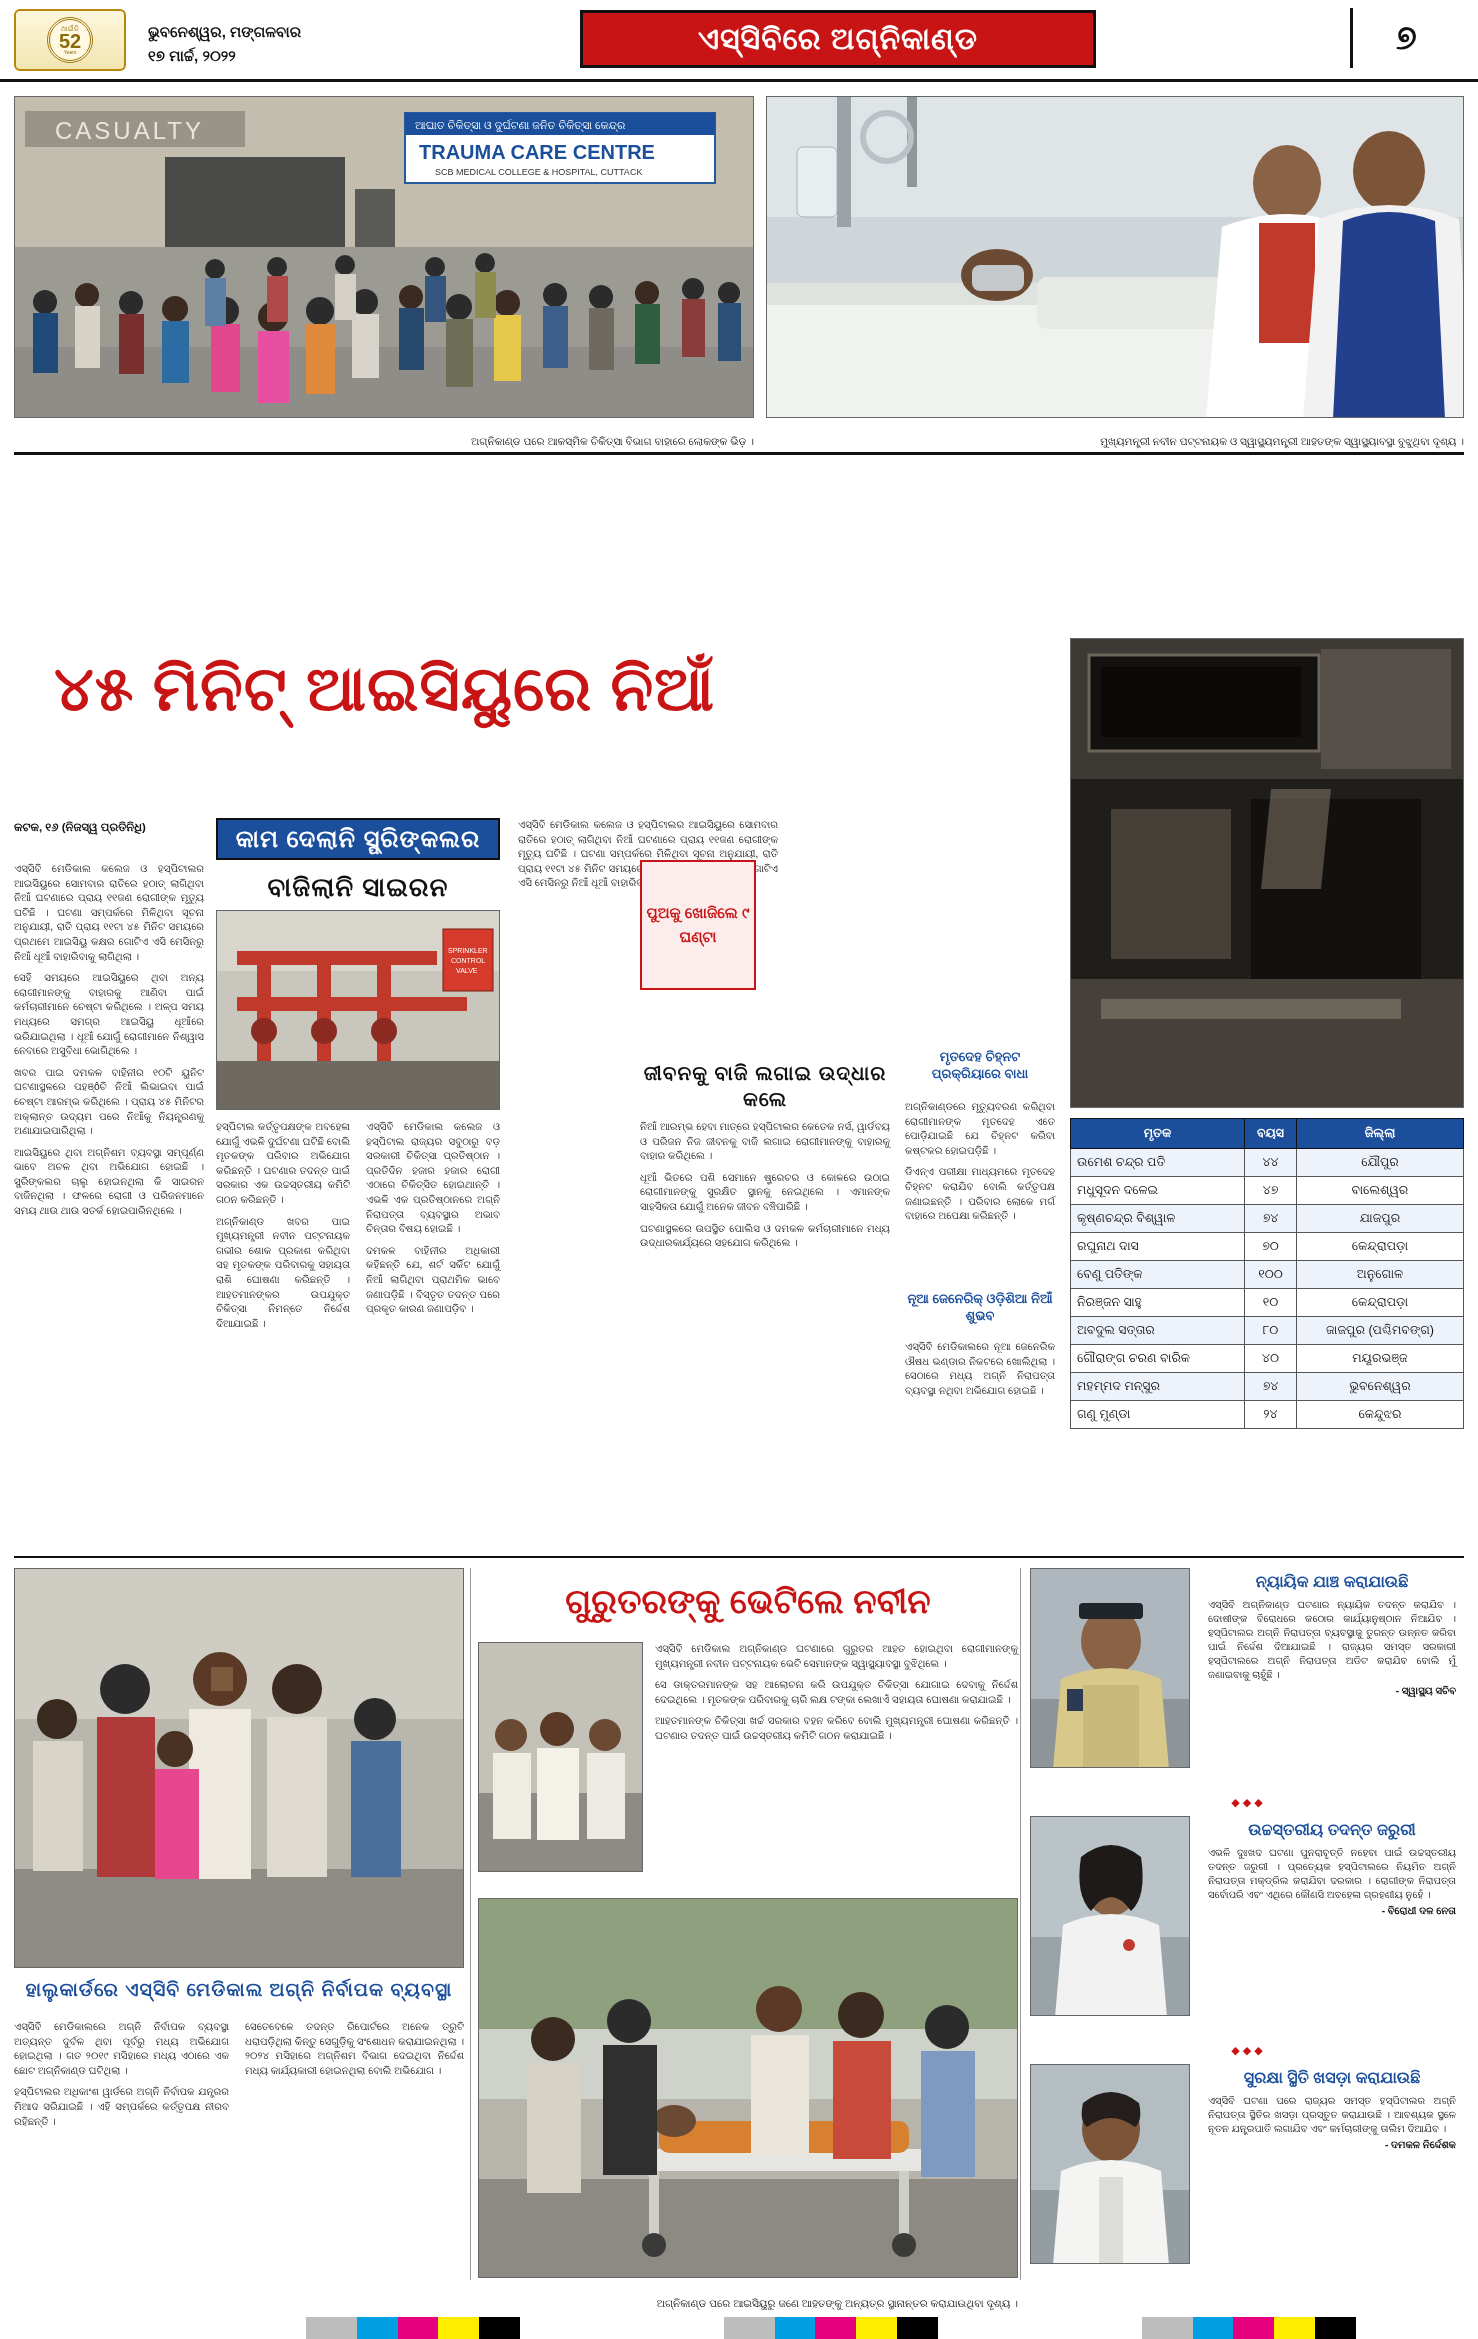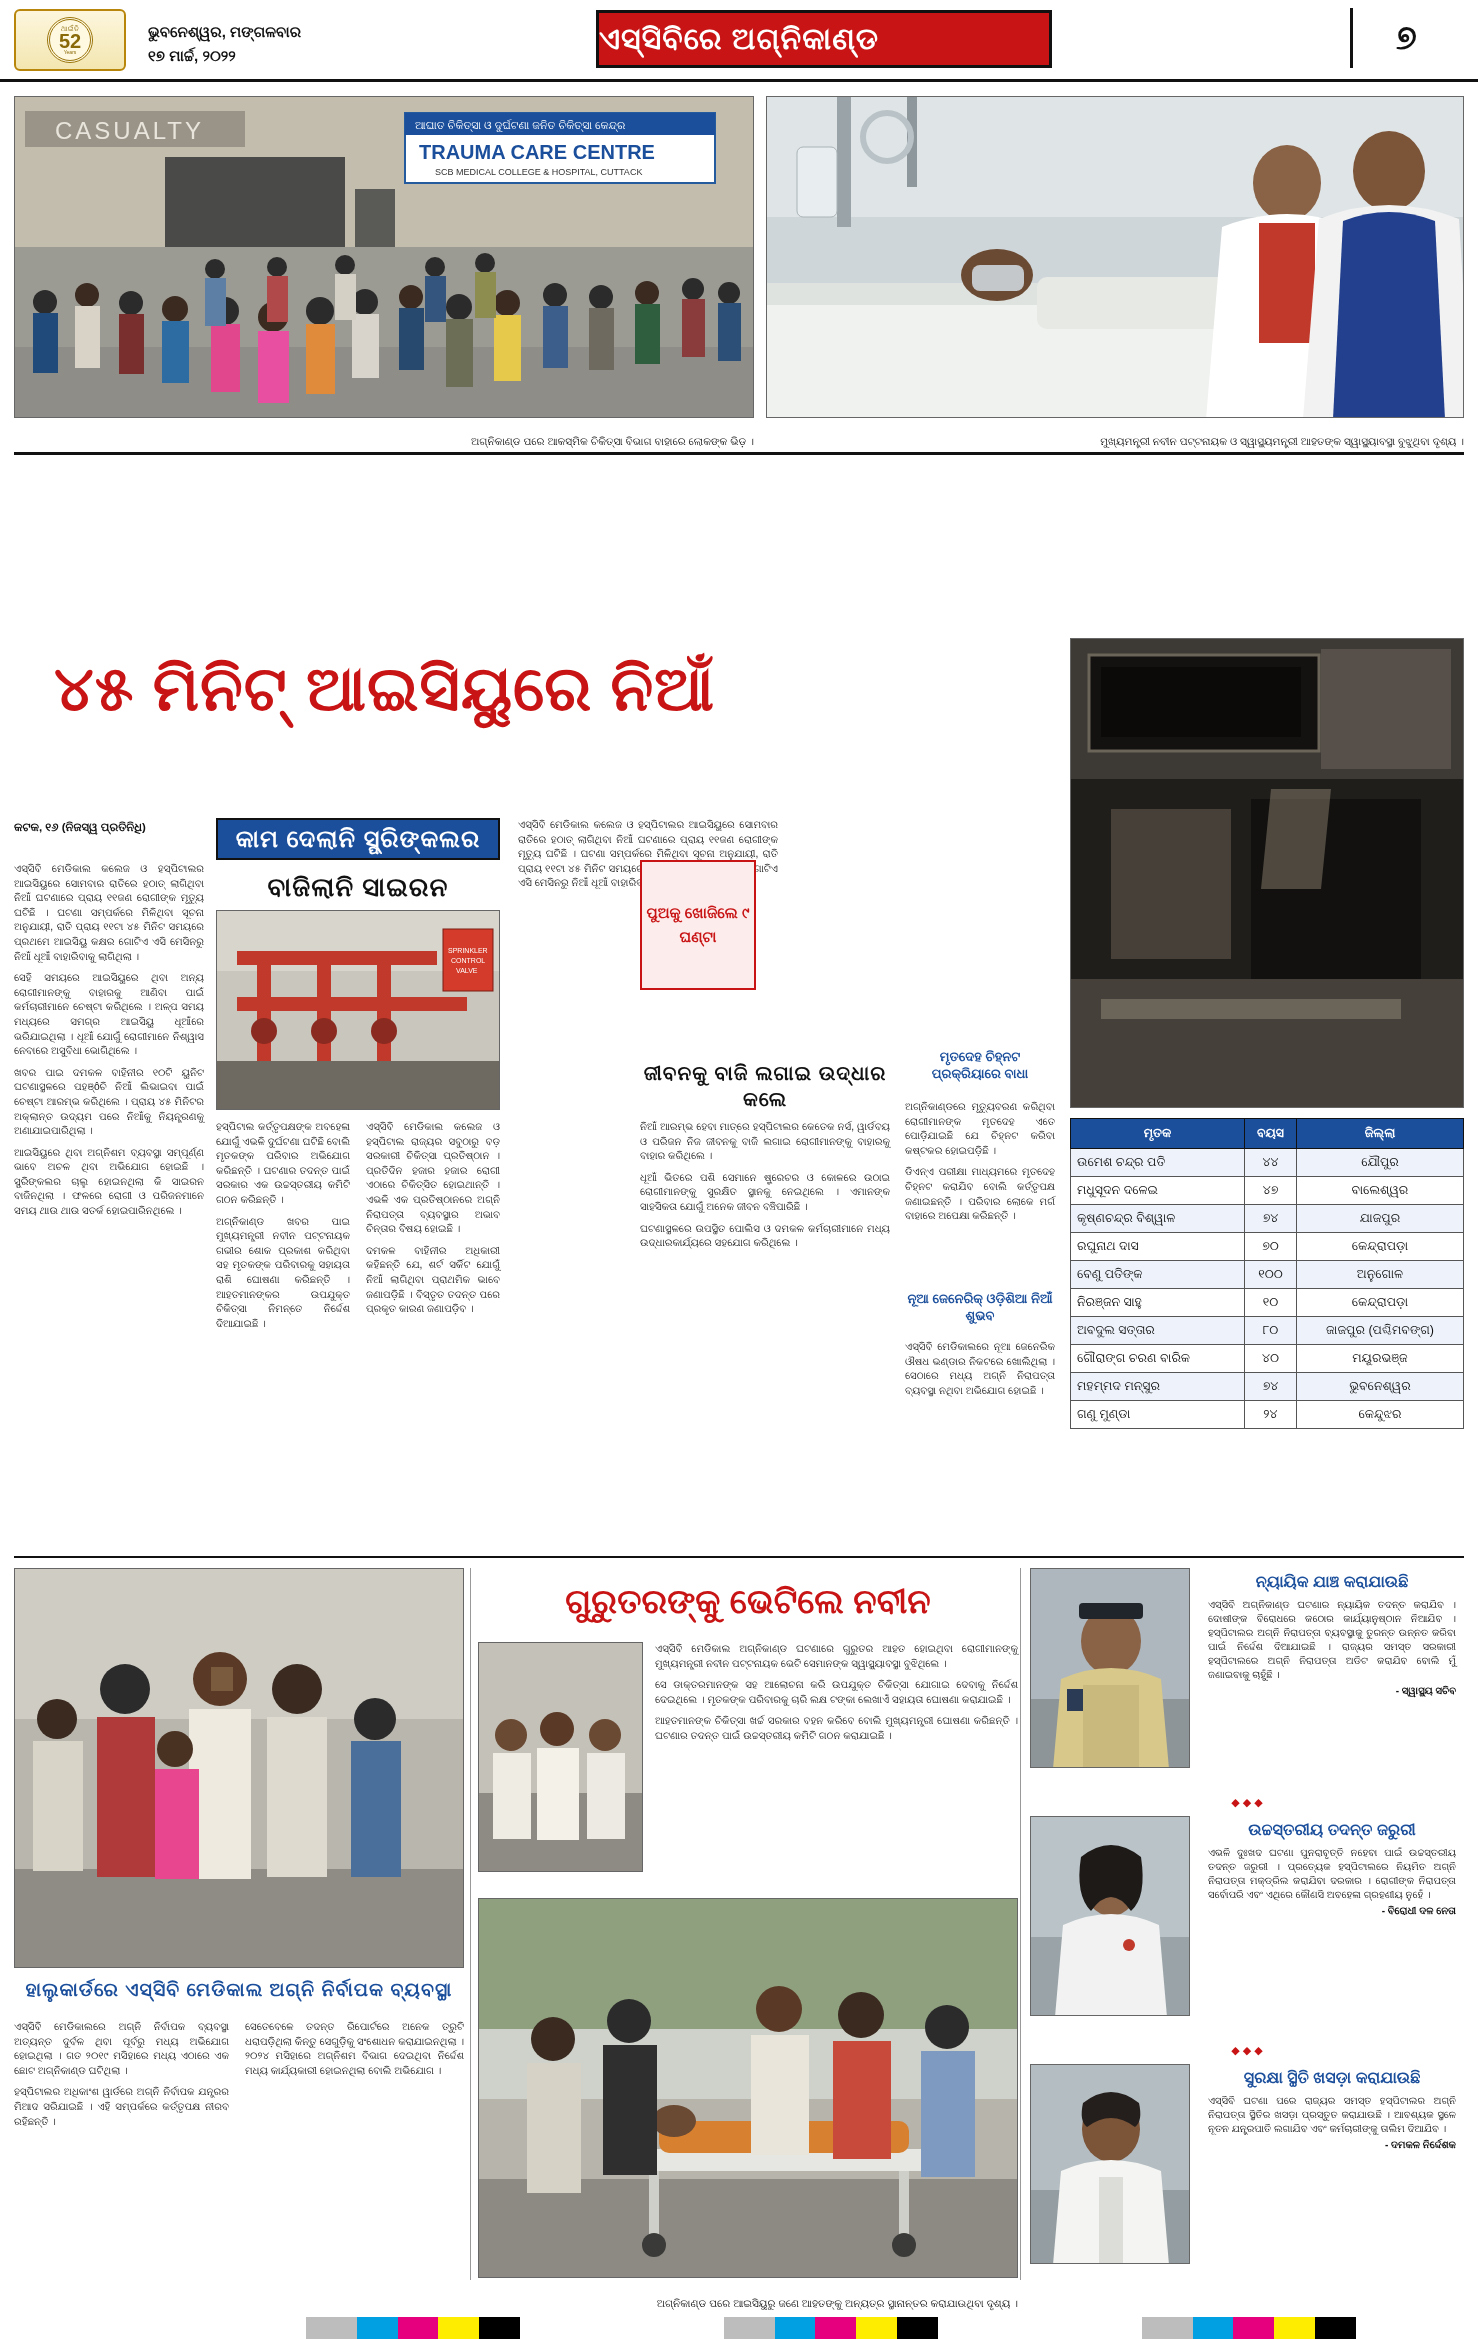--- a/index.html
+++ b/index.html
@@ -33,23 +33,23 @@
     display:flex; align-items:center; justify-content:center;
     flex-direction:column;
   }
   .anniv-top { font-size:7px; color:#8a6a08; letter-spacing:.3px; }
   .anniv-num { font-size:20px; font-weight:bold; color:#8a6a08; line-height:16px; }
   .anniv-bot { font-size:5px; color:#8a6a08; }
   .mh-dateline {
     margin-left:22px; font-size:15px; line-height:24px; color:#111; font-weight:bold;margin-top:9px;
   }
   .mh-banner {
-    position:absolute; left:596px; top:10px; width:456px; height:58px;
+    position:absolute; left:580px; top:10px; width:516px; height:58px;
     border:3px solid #111; background:#c81414;
-    display:flex; align-items:center; justify-content:flex-start;
+    display:flex; align-items:center; justify-content:center;
   }
   .mh-banner span { color:#fff; font-size:30px; font-weight:bold; letter-spacing:1px; }
   .mh-pageno {
     position:absolute; right:18px; top:8px; width:110px; height:60px;
     border-left:3px solid #111; display:flex; align-items:center; justify-content:center;
   }
   .mh-pageno span { font-size:34px; font-weight:bold; }
 
   
   .photo { position:relative; overflow:hidden; border:1px solid #666; background:#f9a8d4; }

